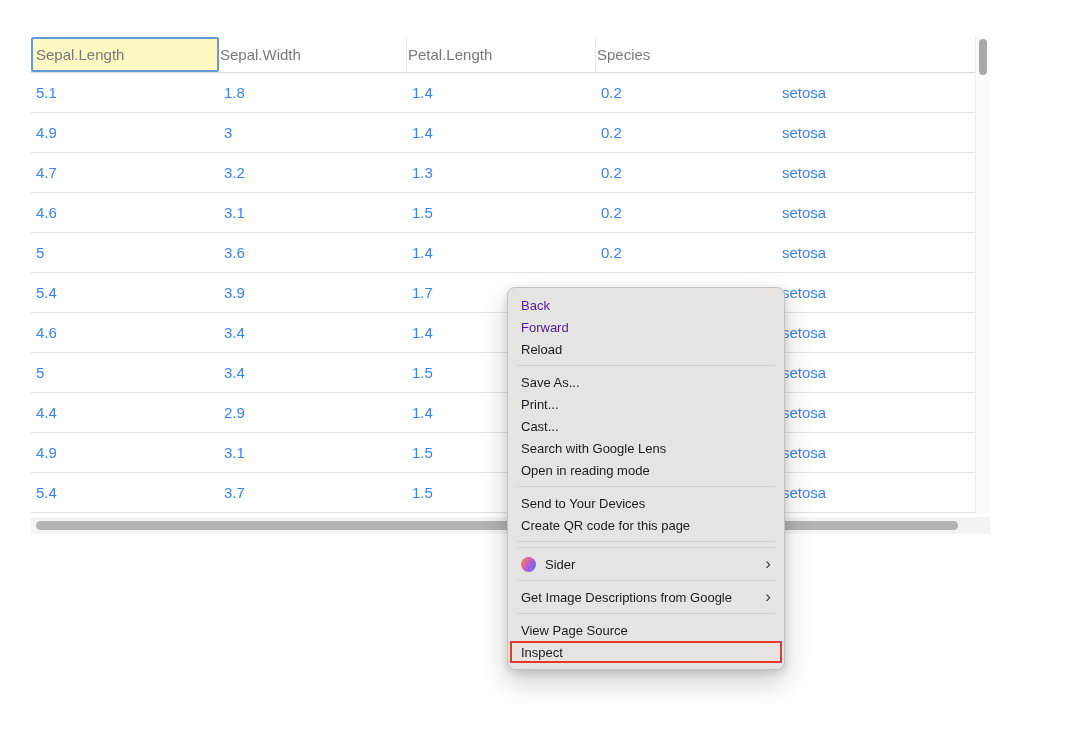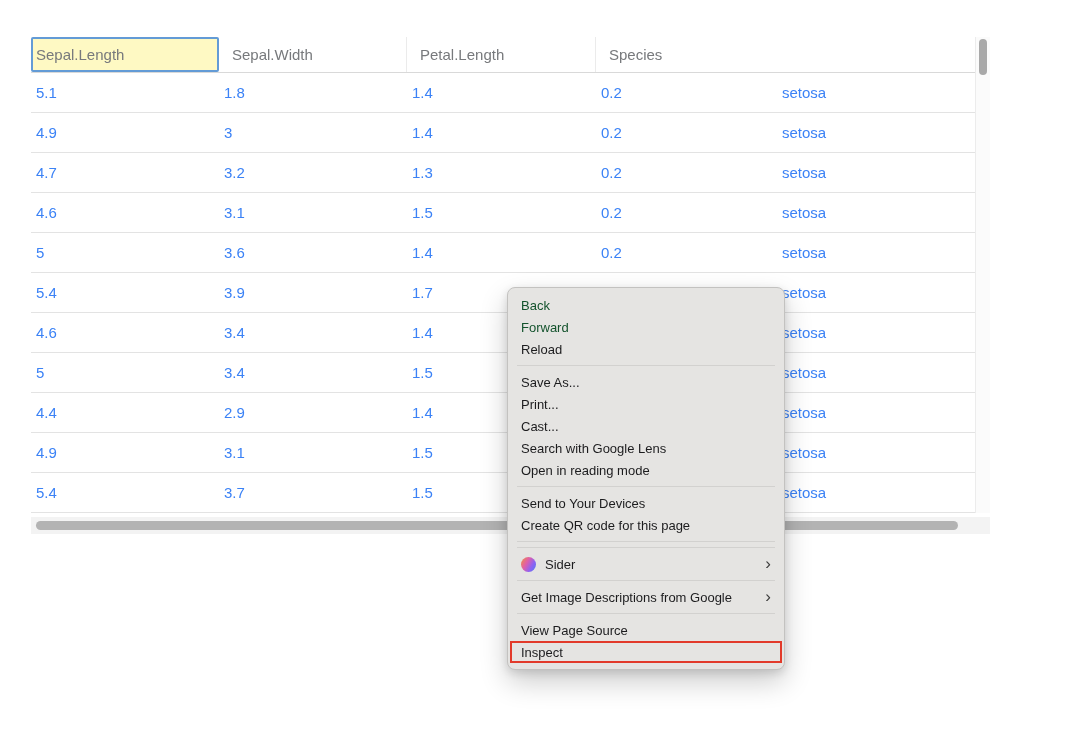--- a/index.html
+++ b/index.html
@@ -10,21 +10,21 @@
     --focus-blue:#639bd6; --red:#e23a2a; --menu-bg:#e5e4e2;
   }
 
   
   .table-widget { position:absolute; left:31px; top:37px; }
   .table-flex { display:flex; }
   .table-main { width:944px; }
   .header-row { display:flex; height:36px; box-sizing:border-box; border-bottom:1px solid #d9d9d9; }
   .th {
     box-sizing:border-box; display:flex; align-items:center;
-    padding-left:13px; font-size:15px; color:#77797c;
+    padding-left:1px; font-size:15px; color:#77797c;
     border-right:1px solid #ebebeb; white-space:nowrap; overflow:hidden;
   }
   .th:last-child { border-right:none; }
   .th.focused { border:2px solid var(--focus-blue); border-radius:2px; padding-left:3px; background:#fef9c3; }
   .c0 { width:188px; } .c1 { width:188px; } .c2 { width:189px; } .c3 { width:181px; } .c4 { width:198px; }
   .tr { display:flex; height:40px; box-sizing:border-box; border-bottom:1px solid #e3e3e3; }
   .td {
     box-sizing:border-box; display:flex; align-items:center;
     padding-left:5px; font-size:15px; color:#3b82f6; white-space:nowrap; overflow:hidden;
   }
@@ -39,21 +39,21 @@
   .context-menu {
     position:absolute; left:507px; top:287px; width:278px; box-sizing:border-box;
     padding:6px 0; background:var(--menu-bg);
     border:1px solid #c3c2c0; border-radius:8px;
     box-shadow:0 12px 28px rgba(0,0,0,.20), 0 3px 9px rgba(0,0,0,.12);
   }
   .menu-item {
     height:22px; display:flex; align-items:center; position:relative;
     padding:0 13px; font-size:13px; color:#1c1c1e; white-space:nowrap;
   }
-  .menu-item.disabled { color:#14532d; }
+  .menu-item.disabled { color:#4c1d95; }
   .menu-item.highlighted::after {
     content:""; position:absolute; top:0; bottom:0; left:2px; right:2px;
     border:2px solid var(--red); box-sizing:border-box; pointer-events:none;
   }
   .menu-sep { height:1px; margin:5px 9px; background:#d2d1cf; }
   .chevron { margin-left:auto; color:#3e3e3e; font-size:17px; line-height:1; margin-top:-2px; }
   .brain-icon { width:15px; height:15px; border-radius:50%; margin-right:9px; flex:none; }
   .menu-label { pointer-events:none; }
 </style>
 </head>

